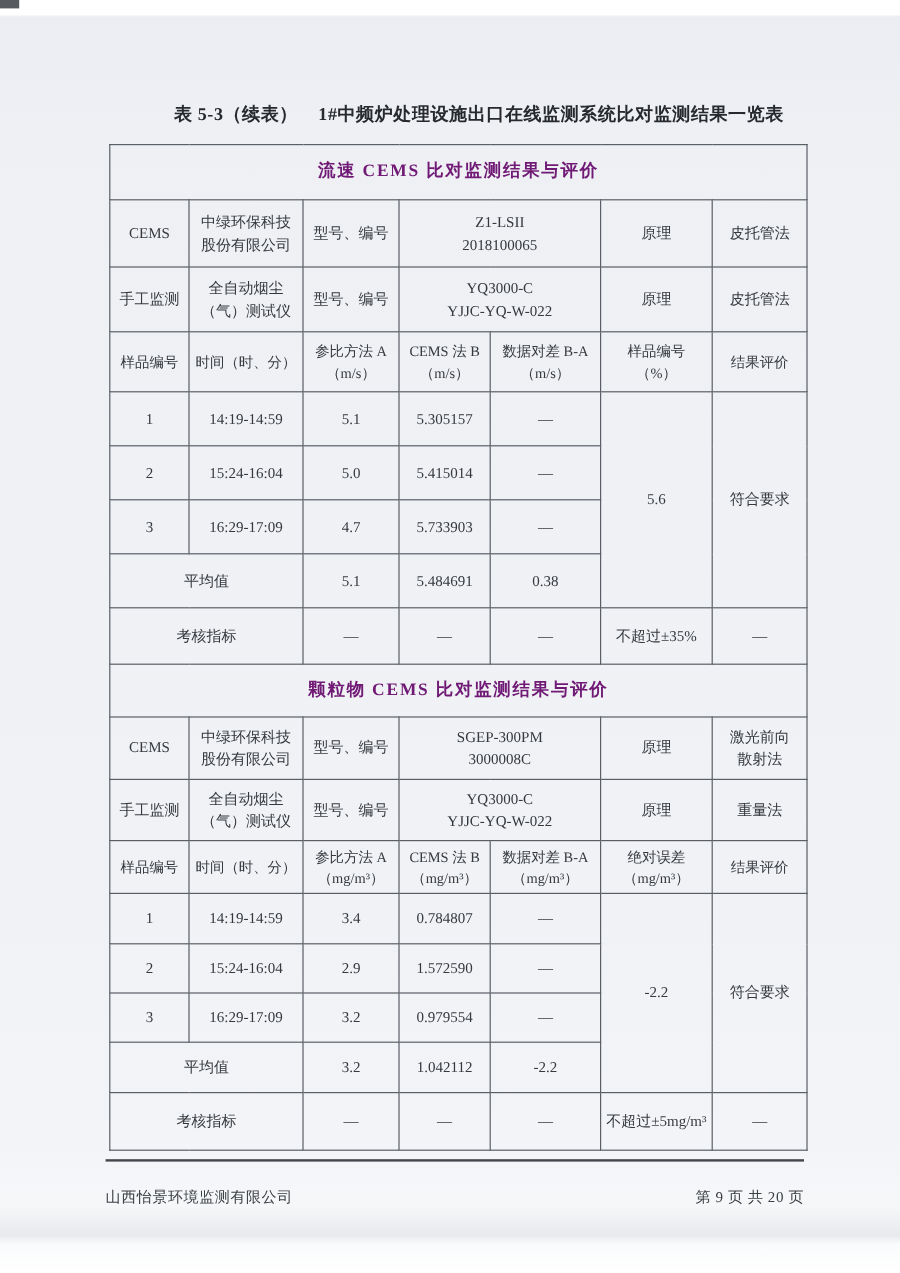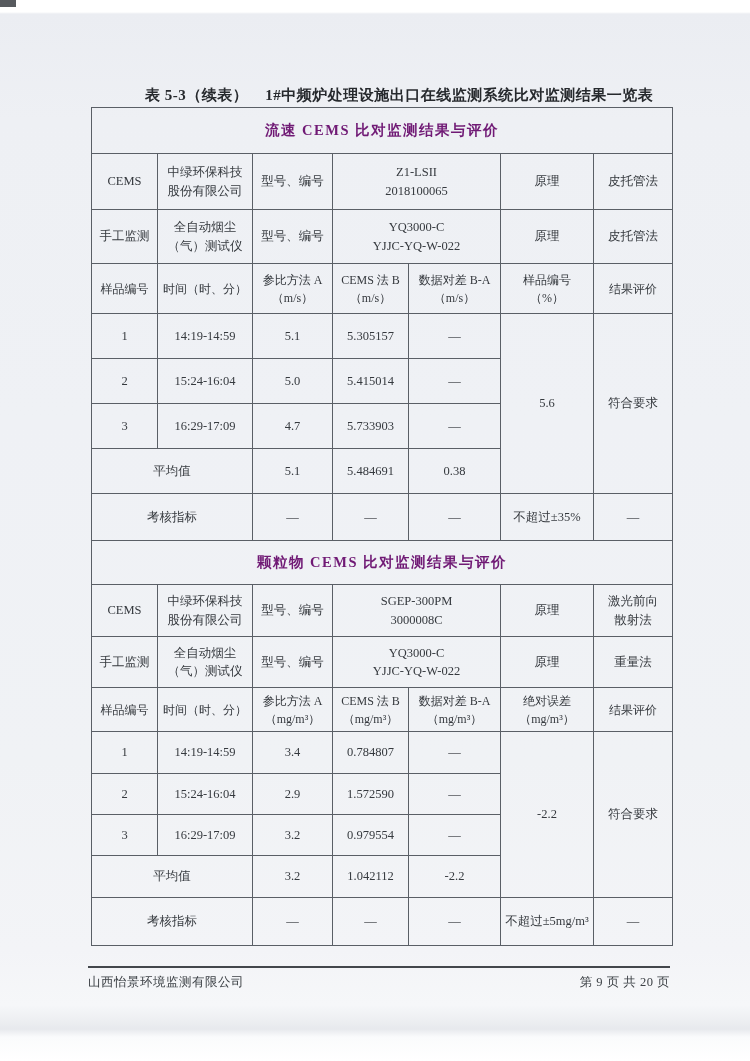--- a/index.html
+++ b/index.html
@@ -16,39 +16,39 @@
       #f0f2f5 760px,#f3f4f7 950px,#f6f7f9 1005px,
       #eceef1 1022px,#e7e9ed 1029px,#fafbfc 1037px,#ffffff 1061px);
   }
   .corner-mark{
     position:absolute;left:0;top:0;width:16px;height:7px;background:#3a3d42;opacity:.85;
   }
   .sheet{position:absolute;left:91px;top:86px;width:581px;}
   .title-row{
     display:flex;align-items:baseline;padding-left:54px;
     font-size:15px;font-weight:bold;color:#26292d;letter-spacing:.5px;
-    margin-bottom:2px;white-space:nowrap;
+    margin-bottom:15px;white-space:nowrap;
   }
   .title-row .tbl-label{margin-right:17px;}
   table{border-collapse:collapse;width:581px;table-layout:fixed;}
   td{
     border:1.5px solid #5a5f66;
     text-align:center;vertical-align:middle;
     color:#35393e;font-size:12.5px;line-height:1.45;
     padding:2px 3px;white-space:pre-line;
     overflow:hidden;
   }
   tr.sec td{font-size:14.5px;font-weight:bold;letter-spacing:1.5px;color:#701a75;}
   tr.colhead td{font-size:12px;line-height:1.5;}
   .h46{height:46px}.h56{height:56px}.h54{height:54px}.h50{height:50px}
   .h45{height:45px}.h47{height:47px}.h44{height:44px}.h52{height:52px}
   .h51{height:51px}.h42{height:42px}.h41{height:41px}.h48{height:48px}
   .footer{
     position:absolute;left:88px;top:966px;width:582px;
-    border-top:2px solid #43474c;padding-top:6px;
+    border-top:2px solid #43474c;padding-top:22px;
     display:flex;justify-content:space-between;
     font-size:12.5px;color:#3c4045;letter-spacing:.5px;
   }
 </style>
 </head>
 <body>
 
 <div class="scan-bg"></div>
 <div class="corner-mark"></div>
 

